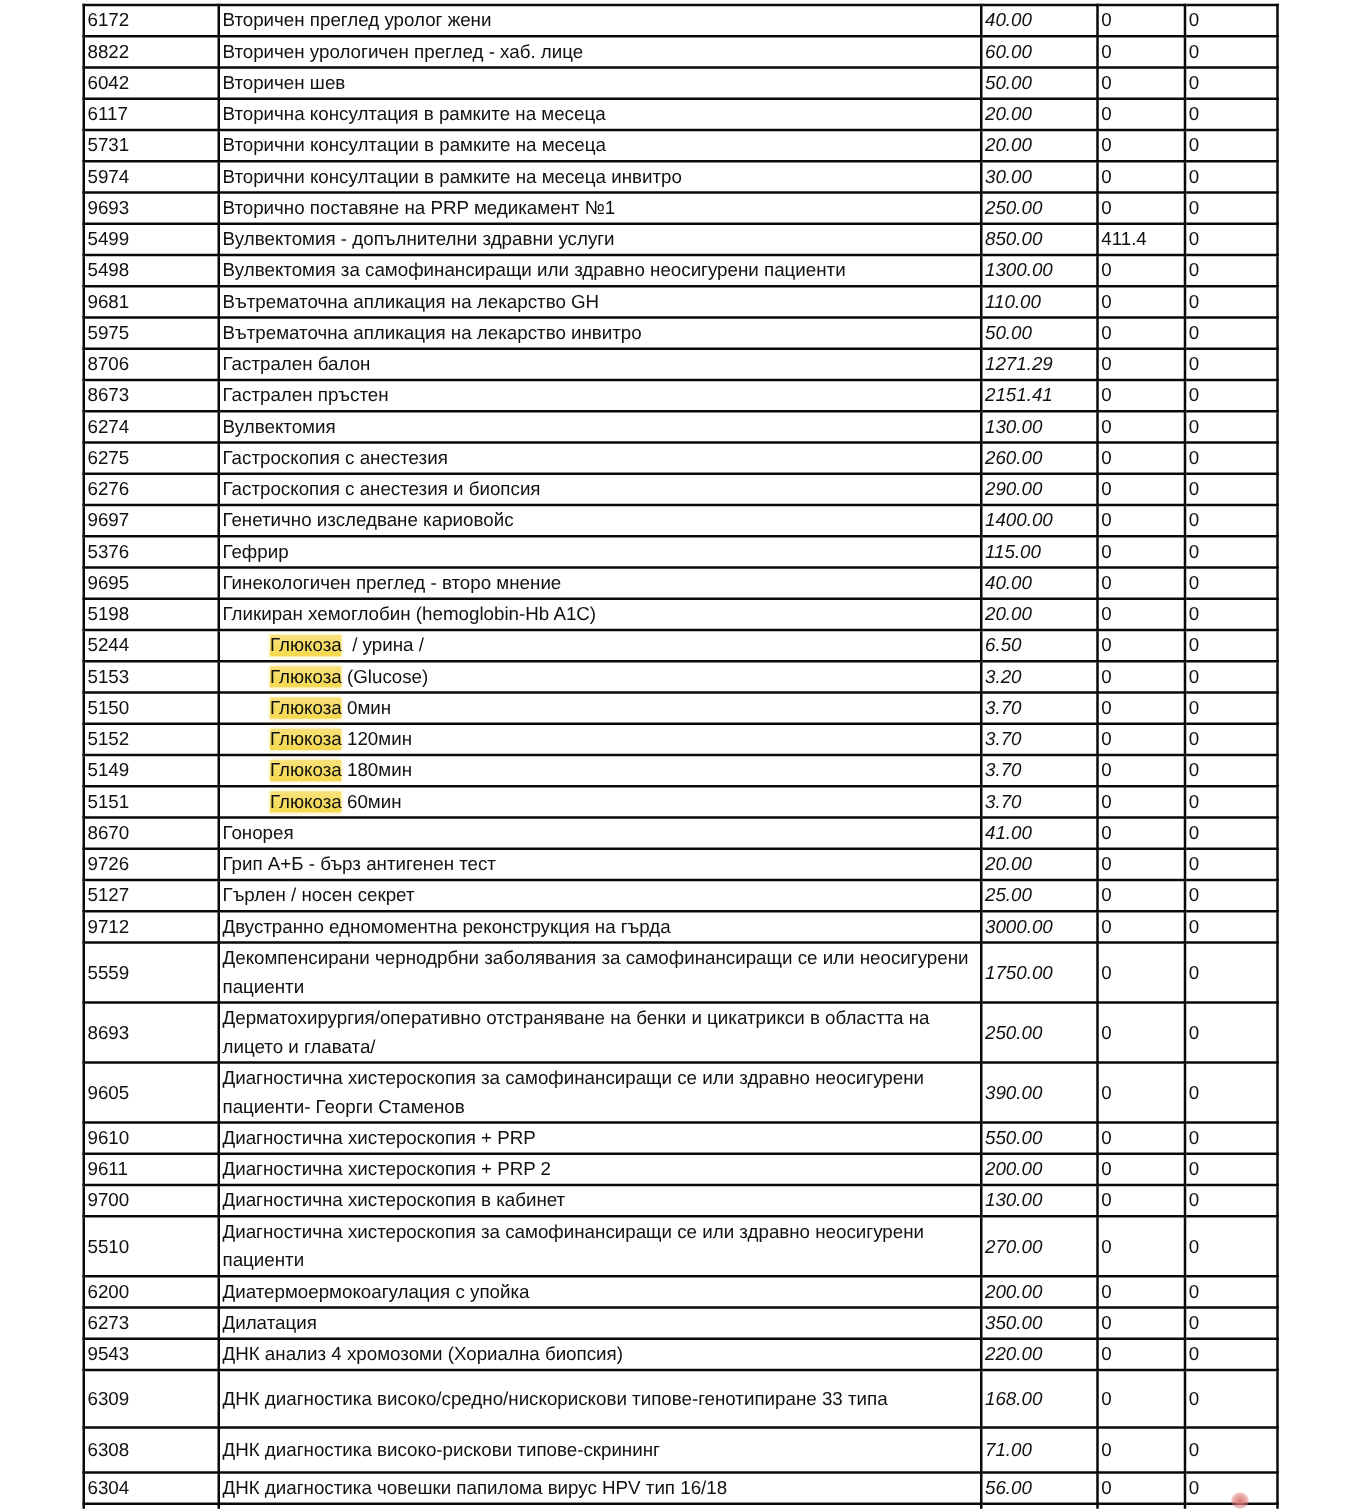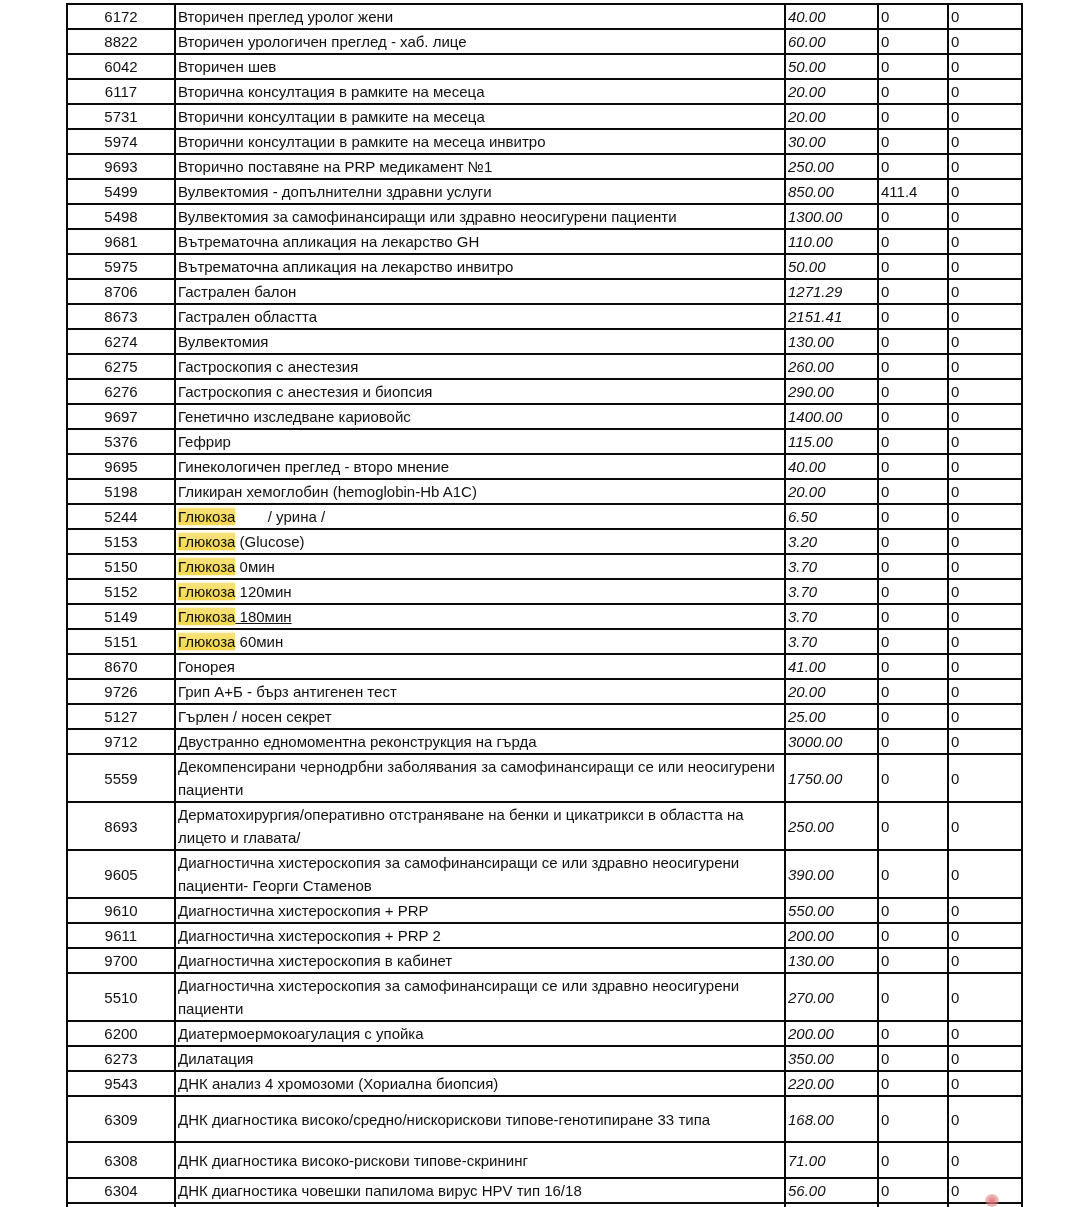--- a/index.html
+++ b/index.html
@@ -2,29 +2,29 @@
 <html><head>
 <meta charset="utf-8">
 <style>
   html, body { margin: 0; padding: 0; background: #ffffff; }
   body { width: 1079px; height: 1207px; overflow: hidden; position: relative;
          font-family: "Liberation Sans", "DejaVu Sans", sans-serif; color: #111; }
   #sheet { position: absolute; left: 66px; top: 3px; border-collapse: collapse;
            table-layout: fixed; width: 948px; }
   #sheet td { border: 2px solid #0a0a0a; padding: 0 2px; font-size: 15px; line-height: 23px;
               vertical-align: middle; white-space: nowrap; overflow: hidden; }
-  #sheet td.code { text-align: center; width: 102px; }
+  #sheet td.code { text-align: left; width: 102px; }
   #sheet td.name { width: 604px; white-space: normal; }
   #sheet td.price { width: 87px; font-style: italic; }
   #sheet td.c4 { width: 64px; }
   #sheet td.c5 { width: 68px; }
   #sheet tr.r1 td { height: 21px; }
   #sheet tr.r2 td { height: 44px; }
   #sheet tr.r3 td { height: 34px; }
-  .hl { background: linear-gradient(#f8e27a, #f5d84e); box-shadow: 0 0 3px #f7e58a; }
+  .hl { background: linear-gradient(#f8e27a, #f5d84e); box-shadow: 0 0 3px #f7e58a; margin-left: 38px; }
   .stamp { position: absolute; left: 985px; top: 1194px; width: 14px; height: 13px;
            border-radius: 50%; background: radial-gradient(#e27a7a, rgba(226,122,122,0.2)); }
 </style>
 </head>
 <body>
 
 <table id="sheet">
   <tbody id="sheet-body">
       <tr class="r1">
         <td class="code">6172</td>
@@ -105,21 +105,21 @@
       </tr>
       <tr class="r1">
         <td class="code">8706</td>
         <td class="name">Гастрален балон</td>
         <td class="price">1271.29</td>
         <td class="c4">0</td>
         <td class="c5">0</td>
       </tr>
       <tr class="r1">
         <td class="code">8673</td>
-        <td class="name">Гастрален областта</td>
+        <td class="name">Гастрален пръстен</td>
         <td class="price">2151.41</td>
         <td class="c4">0</td>
         <td class="c5">0</td>
       </tr>
       <tr class="r1">
         <td class="code">6274</td>
         <td class="name">Вулвектомия</td>
         <td class="price">130.00</td>
         <td class="c4">0</td>
         <td class="c5">0</td>
@@ -161,21 +161,21 @@
       </tr>
       <tr class="r1">
         <td class="code">5198</td>
         <td class="name">Гликиран хемоглобин (hemoglobin-Hb A1C)</td>
         <td class="price">20.00</td>
         <td class="c4">0</td>
         <td class="c5">0</td>
       </tr>
       <tr class="r1">
         <td class="code">5244</td>
-        <td class="name"><span class="hl">Глюкоза</span><span style="white-space: pre; padding-left: 24px;">  / урина /</span></td>
+        <td class="name"><span class="hl">Глюкоза</span><span style="white-space: pre;">  / урина /</span></td>
         <td class="price">6.50</td>
         <td class="c4">0</td>
         <td class="c5">0</td>
       </tr>
       <tr class="r1">
         <td class="code">5153</td>
         <td class="name"><span class="hl">Глюкоза</span><span style="white-space: pre;"> (Glucose)</span></td>
         <td class="price">3.20</td>
         <td class="c4">0</td>
         <td class="c5">0</td>
@@ -189,21 +189,21 @@
       </tr>
       <tr class="r1">
         <td class="code">5152</td>
         <td class="name"><span class="hl">Глюкоза</span><span style="white-space: pre;"> 120мин</span></td>
         <td class="price">3.70</td>
         <td class="c4">0</td>
         <td class="c5">0</td>
       </tr>
       <tr class="r1">
         <td class="code">5149</td>
-        <td class="name"><span class="hl">Глюкоза</span><span style="white-space: pre; text-decoration: underline;"> 180мин</span></td>
+        <td class="name"><span class="hl">Глюкоза</span><span style="white-space: pre;"> 180мин</span></td>
         <td class="price">3.70</td>
         <td class="c4">0</td>
         <td class="c5">0</td>
       </tr>
       <tr class="r1">
         <td class="code">5151</td>
         <td class="name"><span class="hl">Глюкоза</span><span style="white-space: pre;"> 60мин</span></td>
         <td class="price">3.70</td>
         <td class="c4">0</td>
         <td class="c5">0</td>

